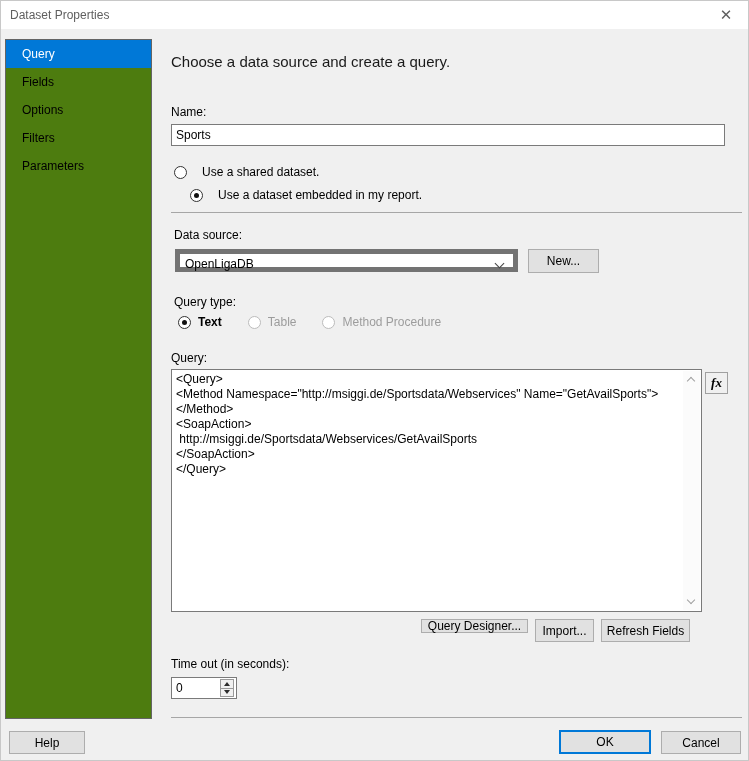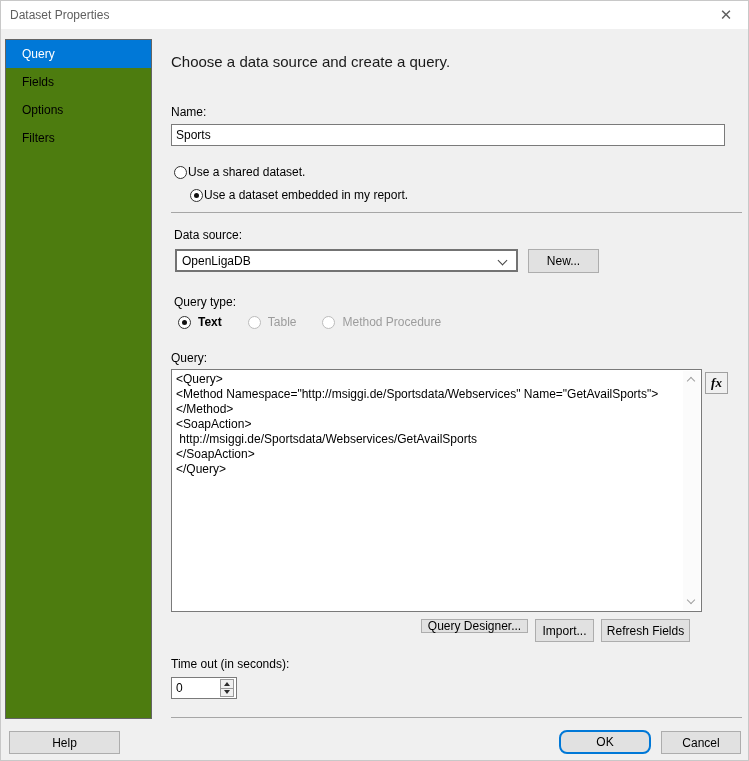--- a/index.html
+++ b/index.html
@@ -37,30 +37,30 @@
     display:flex;align-items:center;justify-content:center;}
   .btn.primary{border:2px solid #0078d7;}
 
   
   .radiorow{position:absolute;display:flex;align-items:center;}
   .radio{width:13px;height:13px;border-radius:50%;border:1px solid #333333;
     background:#fff;position:relative;flex:none;}
   .radio.checked::after{content:"";position:absolute;left:3px;top:3px;width:5px;height:5px;
     border-radius:50%;background:#111;}
   .radio.disabled{border-color:#bcbcbc;}
-  .radiorow .rlabel{margin-left:1px;text-align:right;}
+  .radiorow .rlabel{margin-left:15px;text-align:right;}
   .rlabel.gray{color:#9c9c9c;}
   .rlabel.strong{font-weight:bold;}
   .qtgroup{position:absolute;left:177px;top:314px;display:flex;align-items:flex-start;}
   .qtgroup .opt{display:flex;align-items:center;margin-right:26px;}
   .qtgroup .opt .rlabel{margin-left:7px;}
 
   
   .combo{position:absolute;left:174px;top:248px;width:343px;height:23px;
-    background:#ffffff;border:2px solid #737373;}
+    background:#ffffff;border:5px solid #737373;}
   .combo .val{position:absolute;left:5px;top:3px;}
   .chev{display:inline-block;width:7px;height:7px;border-right:1px solid #444;
     border-bottom:1px solid #444;transform:rotate(45deg);}
   .combo .chev{position:absolute;right:10px;top:6px;}
 
   
   .querybox{position:absolute;left:170px;top:368px;width:531px;height:243px;
     background:#ffffff;border:1px solid #7a7a7a;}
   .querybox .qtext{position:absolute;left:4px;top:2px;right:22px;bottom:2px;
     white-space:pre-wrap;font-size:12px;line-height:15px;overflow:hidden;}
@@ -95,20 +95,21 @@
 <div class="titlebar">
   <span class="title">Dataset Properties</span>
   <span class="close">✕</span>
 </div>
 
 <div class="pagelist">
   <div class="item selected">Query</div>
   <div class="item">Fields</div>
   <div class="item">Options</div>
   <div class="item">Filters</div>
+  <div class="item">Parameters</div>
 </div>
 
 <div class="heading">Choose a data source and create a query.</div>
 
 <div class="label" style="left:170px;top:104px;">Name:</div>
 <div class="textbox" style="left:170px;top:123px;width:554px;height:22px;">Sports</div>
 
 <div class="radiorow" style="left:173px;top:164px;">
   <span class="radio"></span>
   <span class="rlabel">Use a shared dataset.</span>
@@ -173,15 +174,15 @@
         <span class="tri-up"></span>
       </span>
     <span class="sb">
         <span class="tri-down"></span>
       </span>
   </span>
 </div>
 
 <div class="divider" style="left:170px;top:716px;width:571px;"></div>
 
-<div class="btn" style="left:8px;top:730px;width:111px;height:23px;">Help</div>
-<div class="btn primary" style="left:558px;top:729px;width:92px;height:24px;border-radius:8px;">OK</div>
+<div class="btn" style="left:8px;top:730px;width:76px;height:23px;">Help</div>
+<div class="btn primary" style="left:558px;top:729px;width:92px;height:24px;">OK</div>
 <div class="btn" style="left:660px;top:730px;width:80px;height:23px;">Cancel</div>
 
 </body></html>

